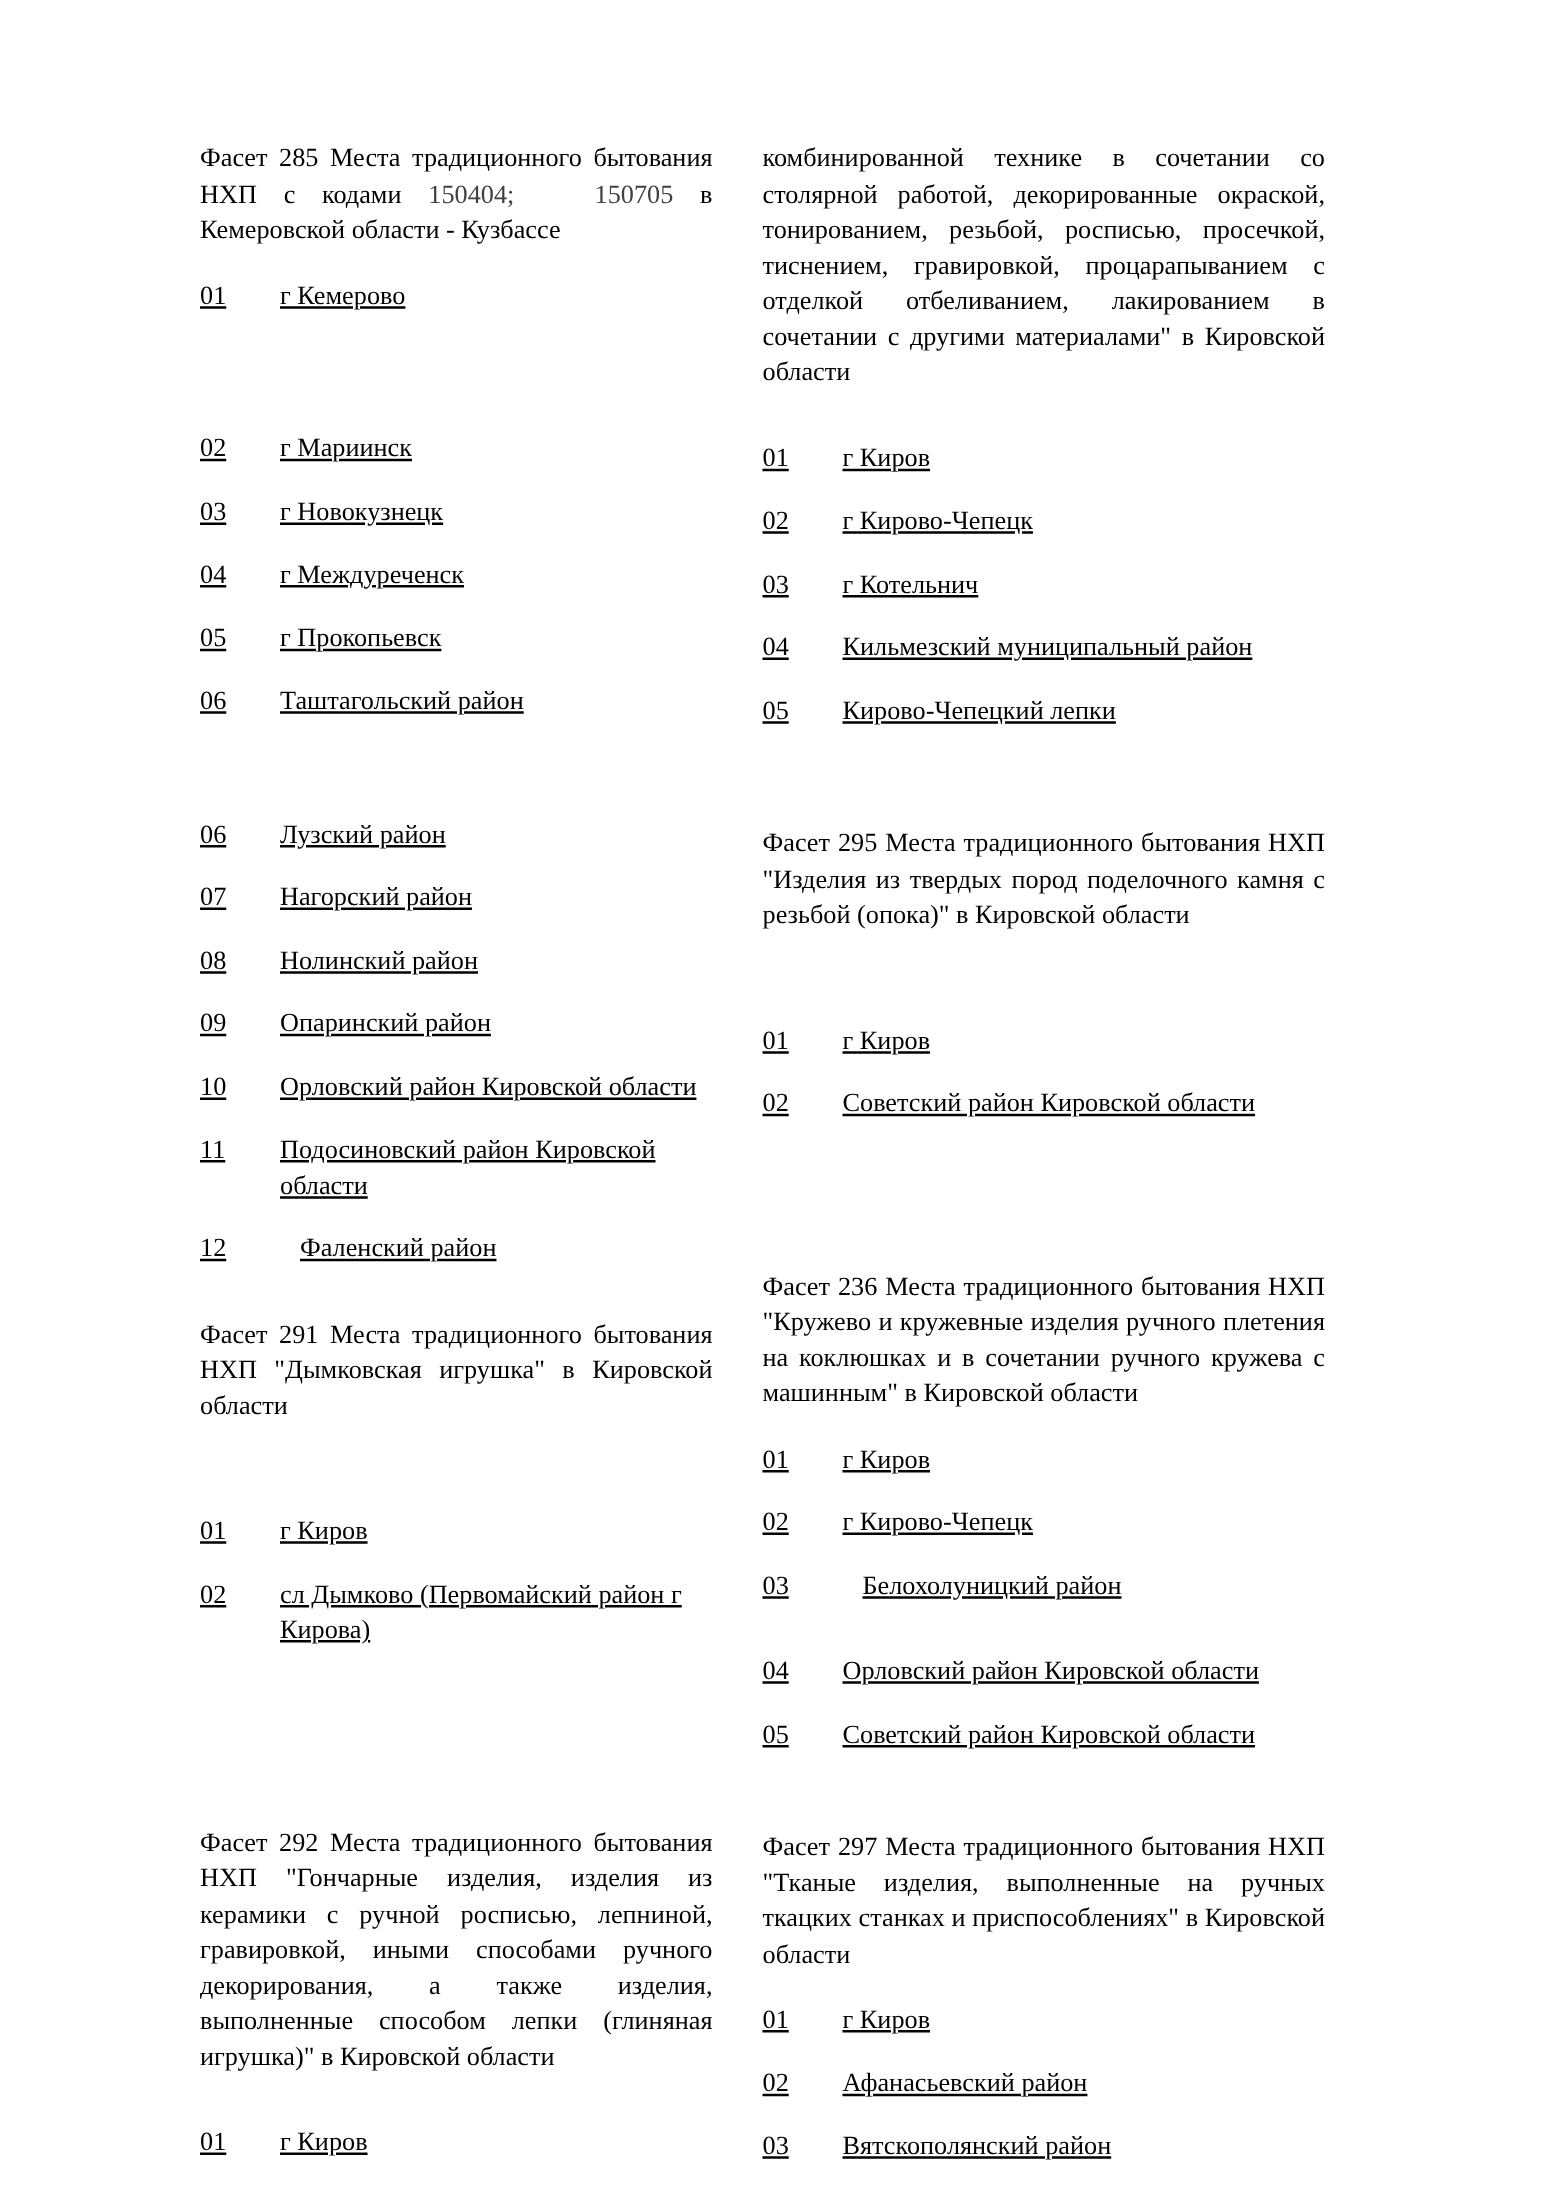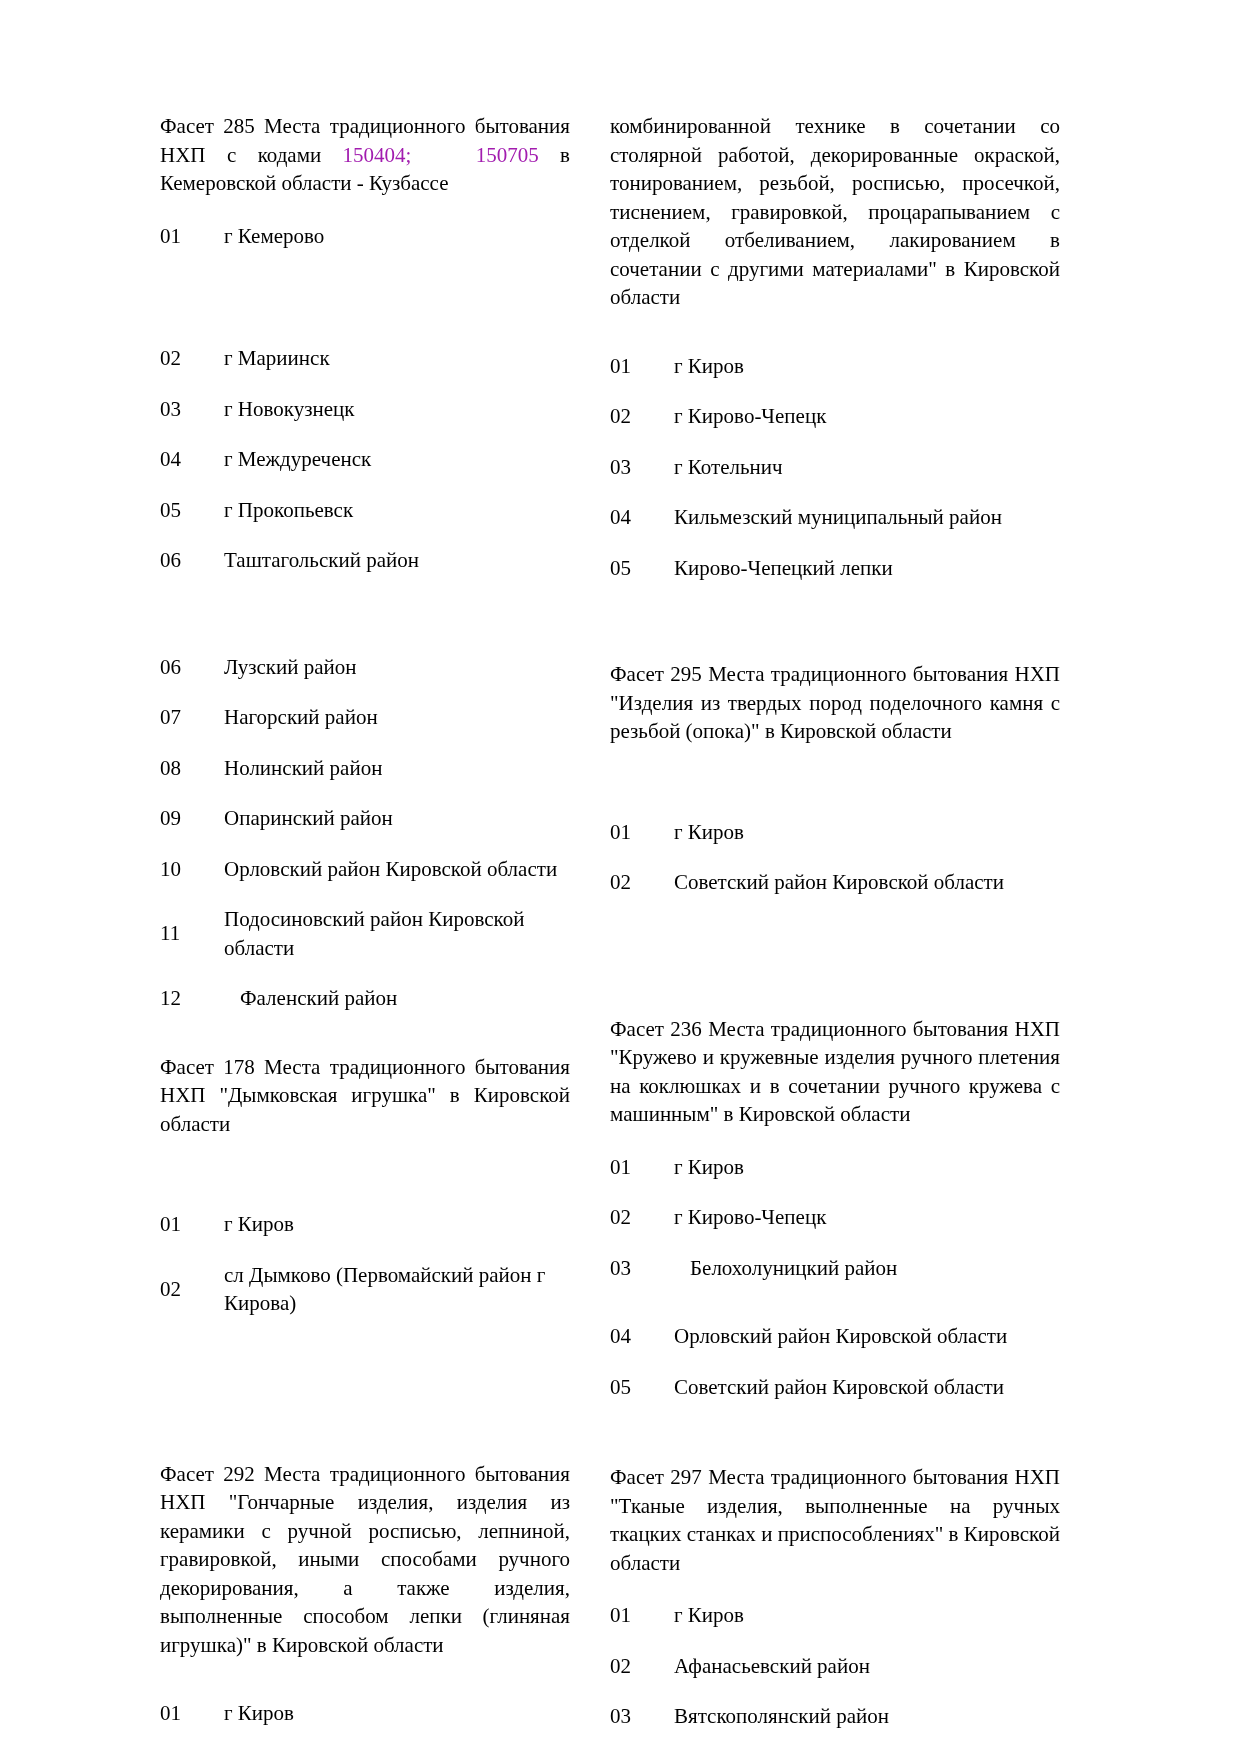--- a/index.html
+++ b/index.html
@@ -52,34 +52,35 @@
   .gap-xl { height: 72px; }
   .gap-xxl { height: 96px; }
   .gap-xxxl { height: 120px; }
 
   .entry {
     display: flex;
     flex-direction: row;
     font-size: 21px;
     line-height: 28.5px;
     margin-bottom: 22px;
-    align-items: center;
+    align-items: flex-start;
+    text-decoration: underline;
   }
   .entry .code {
     flex: 0 0 auto;
     width: 64px;
     white-space: nowrap;
   }
   .entry .label {
     flex: 1 1 auto;
   }
   .entry.wide { margin-bottom: 40px; gap: 16px; }
 
   .link {
-    color: #a21caf;
+    color: #404040;
   }
 </style>
 </head>
 <body>
 
 <div class="page">
   <div class="columns">
 
     <div class="col col-left">
 
@@ -139,21 +140,21 @@
       </div>
       <div class="entry">
         <span class="code">11</span>
         <span class="label">Подосиновский район Кировской области</span>
       </div>
       <div class="entry wide">
         <span class="code">12</span>
         <span class="label">Фаленский район</span>
       </div>
 
-      <p class="para">Фасет 178 Места традиционного бытования НХП "Дымковская игрушка" в Кировской области</p>
+      <p class="para">Фасет 291 Места традиционного бытования НХП "Дымковская игрушка" в Кировской области</p>
 
       <div class="gap-xl"></div>
 
       <div class="entry">
         <span class="code">01</span>
         <span class="label">г Киров</span>
       </div>
       <div class="entry">
         <span class="code">02</span>
         <span class="label">сл Дымково (Первомайский район г Кирова)</span>

